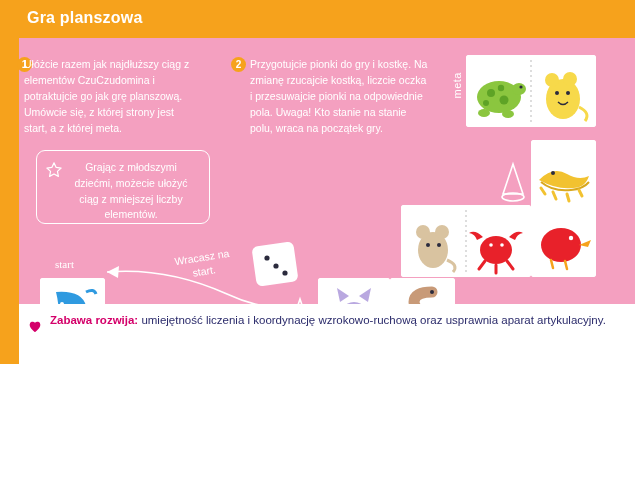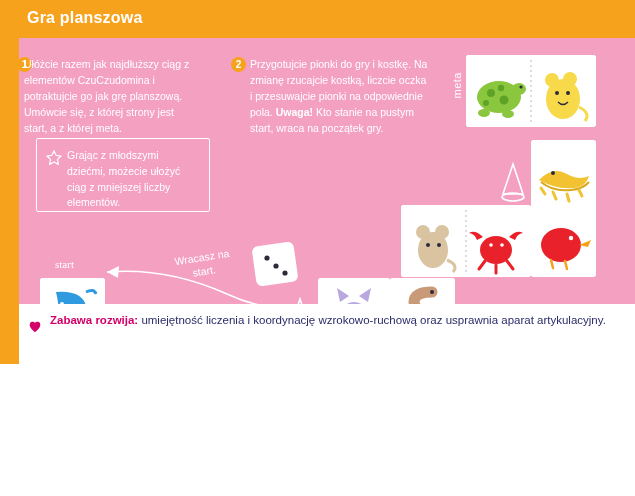--- a/index.html
+++ b/index.html
@@ -30,29 +30,29 @@
   .foot-text b{color:#d4006a;}
   
   .num{
     position:absolute;width:15px;height:15px;border-radius:50%;
     background:#f6a21c;color:#ffffff;font-size:10px;font-weight:bold;
     display:flex;align-items:center;justify-content:center;
   }
   .ptext{
     position:absolute;font-size:10.5px;color:#ffffff;line-height:1.52;
   }
-  .ptext b{font-weight:bold;}
+  .ptext b{font-weight:normal;}
   .p1{left:24px;top:57px;width:172px;}
   .n1{left:17px;top:57px;}
   .p2{left:250px;top:57px;width:180px;}
   .n2{left:231px;top:57px;}
   
   .tip-box{
-    position:absolute;left:36px;top:138px;width:172px;height:72px;
-    border:1.6px solid #ffffff;border-radius:2px;
+    position:absolute;left:36px;top:150px;width:172px;height:72px;
+    border:1.6px solid #ffffff;border-radius:9px;text-align:center;
   }
   .tip-text{
     position:absolute;left:30px;top:9px;width:128px;
     font-size:10.5px;color:#ffffff;line-height:1.5;
   }
   .star{position:absolute;left:8px;top:10px;width:18px;height:18px;}
   
   .card{
     position:absolute;background:#ffffff;border-radius:3px;
     box-sizing:border-box;
@@ -82,21 +82,21 @@
 <div class="page">
 
   <div class="left-bar"></div>
   <div class="top-band"></div>
   <div class="title">Gra planszowa</div>
 
   <div class="num n1">1</div>
   <div class="ptext p1">Ułóżcie razem jak najdłuższy ciąg z elementów CzuCzudomina i potraktujcie go jak grę planszową. Umówcie się, z której strony jest start, a z której meta.</div>
 
   <div class="num n2">2</div>
-  <div class="ptext p2"><span>Przygotujcie pionki do gry i kostkę. Na zmianę rzucajcie kostką, liczcie oczka i przesuwajcie pionki na odpowiednie pola. </span><b>Uwaga!</b><span> Kto stanie na pustym start, wraca na początek gry.</span></div>
+  <div class="ptext p2"><span>Przygotujcie pionki do gry i kostkę. Na zmianę rzucajcie kostką, liczcie oczka i przesuwajcie pionki na odpowiednie pola. </span><b>Uwaga!</b><span> Kto stanie na stanie polu, wraca na początek gry.</span></div>
 
   <div class="tip-box">
     <span class="star">
       <svg width="18" height="18" viewBox="0 0 24 24">
           <path d="M12 2.5l2.9 6.1 6.6.8-4.9 4.5 1.3 6.6L12 17.2 6.1 20.5l1.3-6.6L2.5 9.4l6.6-.8z" fill="none" stroke="#ffffff" stroke-width="1.6" stroke-linejoin="round"></path>
         </svg>
     </span>
     <div class="tip-text">Grając z młodszymi dziećmi, możecie ułożyć ciąg z mniejszej liczby elementów.</div>
   </div>
 

